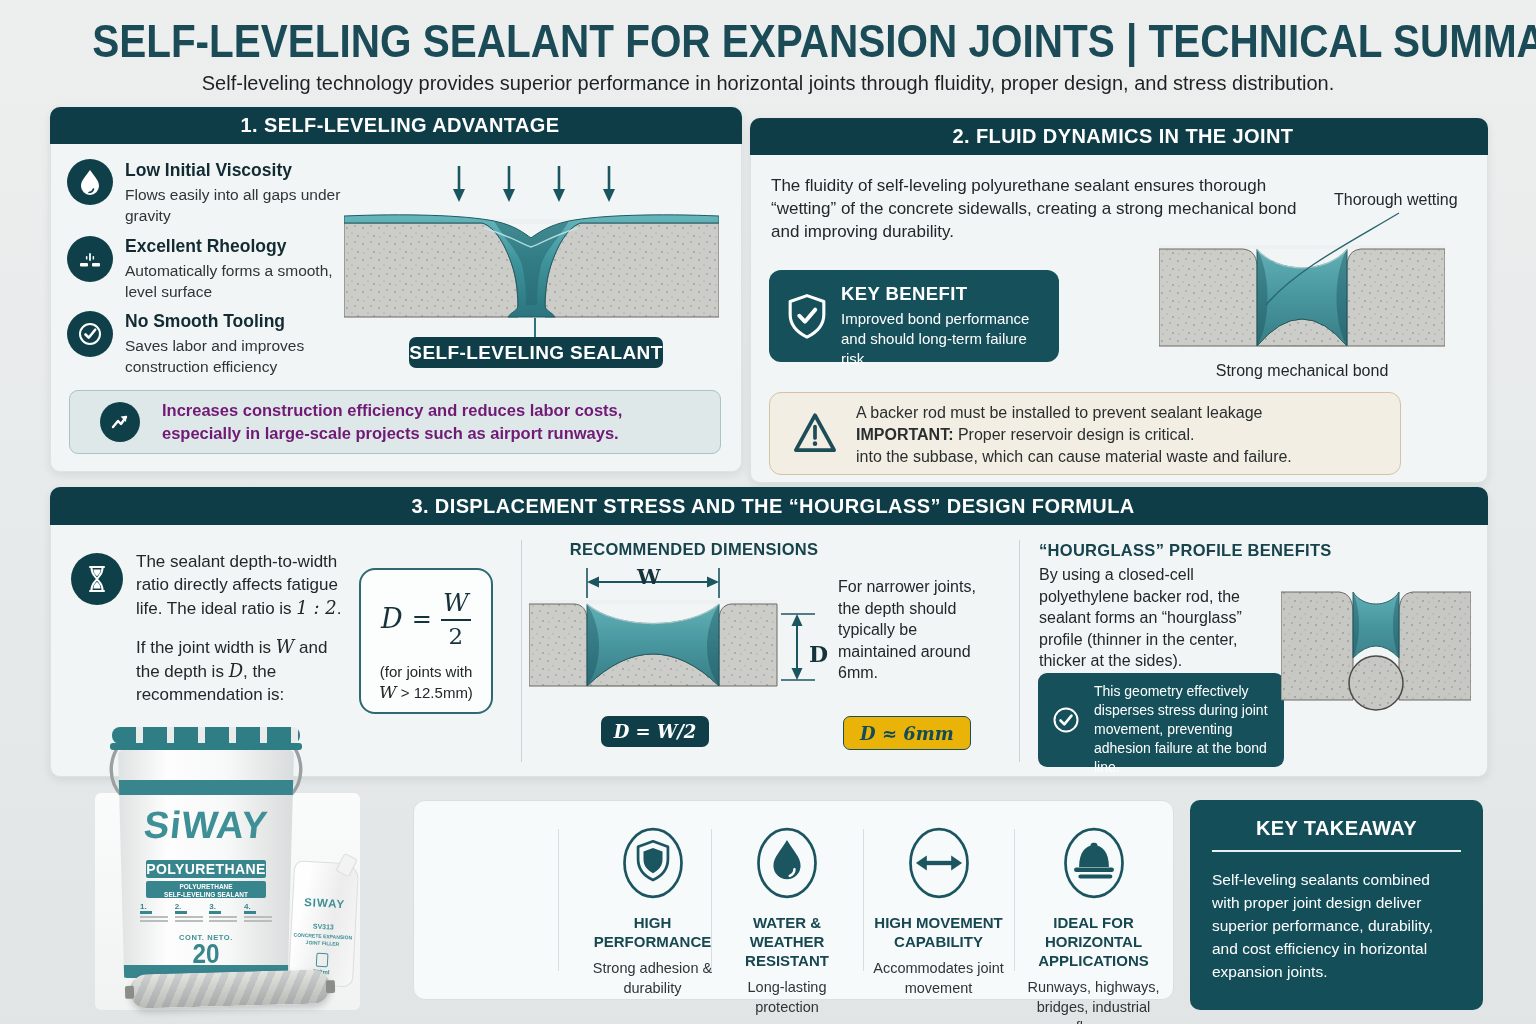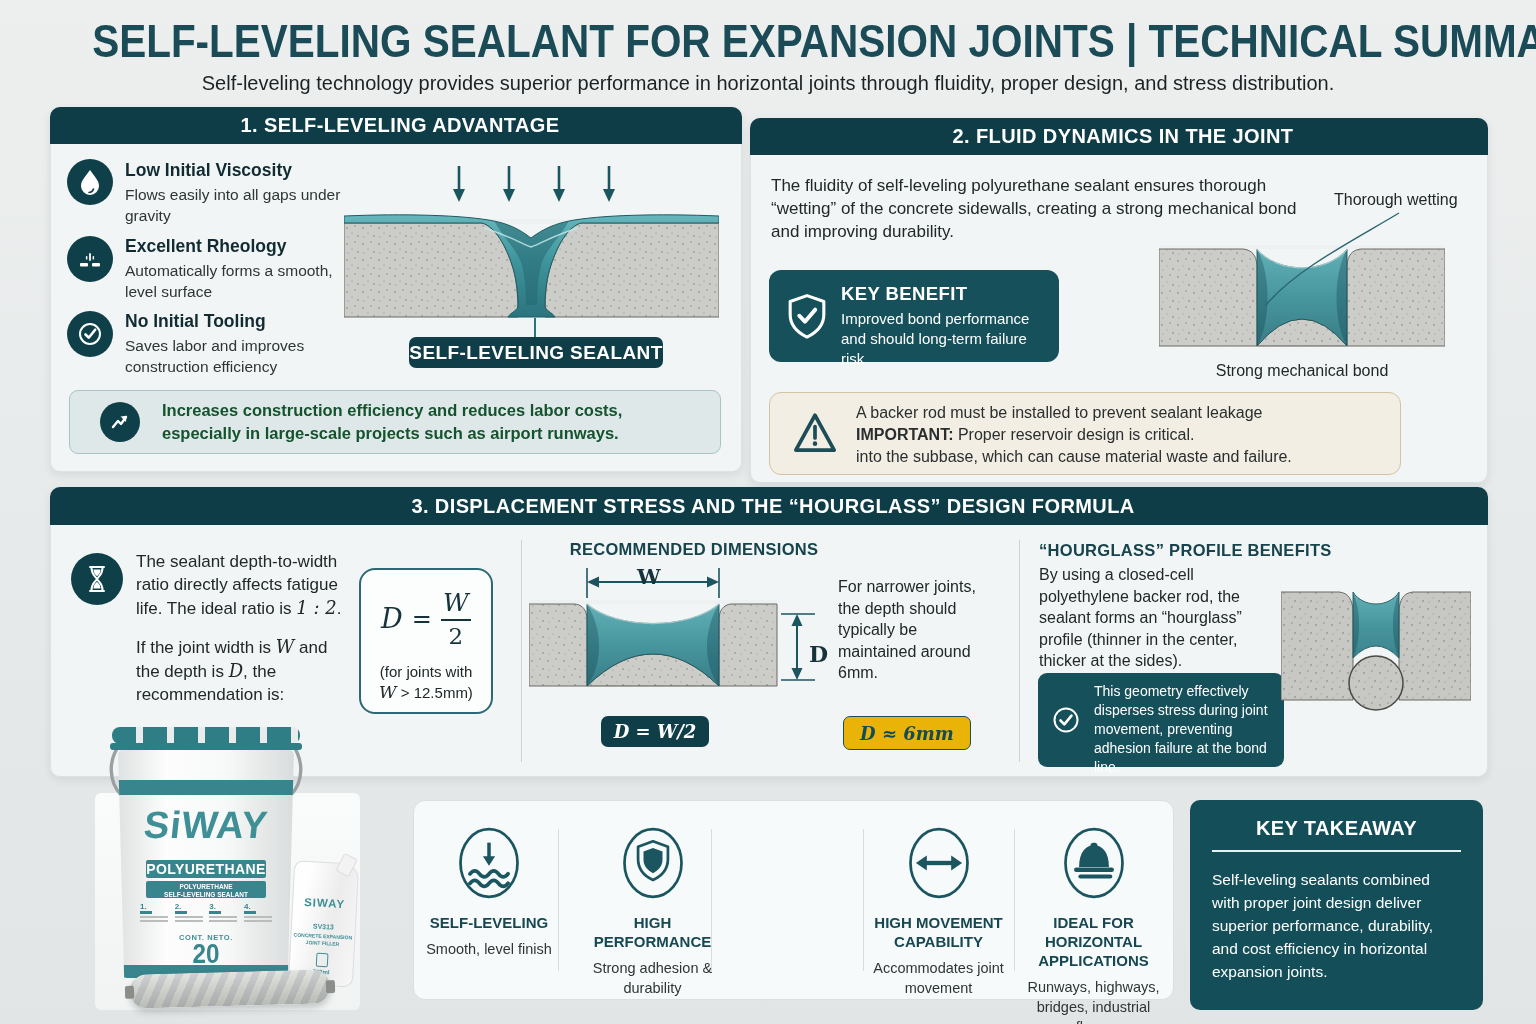--- a/index.html
+++ b/index.html
@@ -25,21 +25,21 @@
     font-size:20px;font-weight:700;letter-spacing:.4px;padding-left:8px;}
   
   .feat-ic{width:46px;height:46px;border-radius:50%;background:#0f4049;
     display:flex;align-items:center;justify-content:center;}
   .feat-title{font-size:17.5px;font-weight:700;color:#122b32;}
   .feat-desc{font-size:15.5px;color:#2e3537;line-height:21px;margin-top:3px;}
   .pill-dark{background:#0f3e48;color:#fff;font-weight:700;border-radius:7px;
     display:flex;align-items:center;justify-content:center;}
   .note-banner{background:#dee8e9;border:1.5px solid #a9c3c6;border-radius:9px;
     display:flex;align-items:center;}
-  .note-text{font-size:16.5px;font-weight:600;color:#14532d;line-height:23px;}
+  .note-text{font-size:16.5px;font-weight:600;color:#701a75;line-height:23px;}
   
   .body-text{font-size:17px;line-height:23px;color:#20282a;}
   .teal-box{background:#15505b;border-radius:12px;color:#fff;}
   .warn-box{background:#f3eee3;border:1.5px solid #d3c3a2;border-radius:12px;}
   .warn-text{font-size:16px;line-height:22px;color:#2a2e2f;}
   .annot{font-size:16px;color:#20282a;}
   
   .col-divider{width:1px;background:#c9d4d6;}
   .math{font-family:"DejaVu Serif",serif;font-style:italic;}
   .formula-box{background:#fcfdfd;border:2px solid #2c6974;border-radius:16px;text-align:center;}
@@ -110,21 +110,21 @@
 
     <div class="abs" style="left:16px;top:203px;">
       <div class="feat-ic">
         <svg width="28" height="28" viewBox="0 0 28 28">
             <circle cx="14" cy="14" r="10" stroke="#fff" stroke-width="2" fill="none"></circle>
             <path d="M9.5,14.5 l3.2,3.2 l6.5,-8" stroke="#fff" stroke-width="2.6" fill="none" stroke-linecap="round" stroke-linejoin="round"></path>
           </svg>
       </div>
     </div>
     <div class="abs" style="left:74px;top:203px;width:240px;">
-      <div class="feat-title">No Initial Tooling</div>
+      <div class="feat-title">No Smooth Tooling</div>
       <div class="feat-desc">Saves labor and improves construction efficiency</div>
     </div>
 
     <div class="abs" style="left:388px;top:57px;">
       <svg width="186" height="40" viewBox="0 0 186 40">
         <g stroke="#1a5660" stroke-width="2.6" fill="#1a5660">
           <line x1="20" y1="1" x2="20" y2="26"></line>
             <polygon points="14,24 26,24 20,37" stroke="none"></polygon>
           <line x1="70" y1="1" x2="70" y2="26"></line>
             <polygon points="64,24 76,24 70,37" stroke="none"></polygon>
@@ -437,46 +437,44 @@
     <div class="abs" style="left:-5px;top:11px;width:9px;height:13px;background:#8b8d89;border-radius:2px;"></div>
     <div class="abs" style="right:-5px;top:11px;width:9px;height:13px;background:#8b8d89;border-radius:2px;"></div>
   </div>
 
   <div class="abs bcard" style="left:413px;top:800px;width:759px;height:198px;">
     <div class="bdiv" style="left:144px;"></div>
     <div class="bdiv" style="left:297px;"></div>
     <div class="bdiv" style="left:449px;"></div>
     <div class="bdiv" style="left:600px;"></div>
 
-    <div class="bcol" style="left:6px;width:138px;">
-      <div class="bic">
-        <svg width="66" height="76" viewBox="0 0 48 56">
-            <ellipse cx="24" cy="28" rx="21" ry="25" stroke="#1b5560" stroke-width="2" fill="none"></ellipse>
-            <line x1="24" y1="13" x2="24" y2="24" stroke="#1b5560" stroke-width="2.6"></line>
-            <polygon points="19.5,23 28.5,23 24,30" fill="#1b5560"></polygon>
-            <path d="M10,36 q3.5,-4.5 7,0 t7,0 t7,0 t7,0" stroke="#1b5560" stroke-width="2.8" fill="none" stroke-linecap="round"></path>
-            <path d="M10,43 q3.5,-4.5 7,0 t7,0 t7,0 t7,0" stroke="#1b5560" stroke-width="2.8" fill="none" stroke-linecap="round"></path>
-          </svg>
-      </div>
-      <div class="btitle">SELF-LEVELING</div>
-      <div class="bdesc">Smooth, level finish</div>
-    </div>
 
     <div class="bcol" style="left:168px;width:141px;">
       <div class="bic">
         <svg width="66" height="76" viewBox="0 0 48 56">
             <ellipse cx="24" cy="28" rx="21" ry="25" stroke="#1b5560" stroke-width="2" fill="none"></ellipse>
             <path d="M24,12 L35,16 V25 C35,33 30.5,37.5 24,40.5 C17.5,37.5 13,33 13,25 V16 Z" stroke="#1b5560" stroke-width="2" fill="none" stroke-linejoin="round"></path>
             <path d="M24,17 L31,19.5 V25.5 C31,30.5 28,33.5 24,35.5 C20,33.5 17,30.5 17,25.5 V19.5 Z" fill="#1b5560"></path>
           </svg>
       </div>
       <div class="btitle">HIGH PERFORMANCE</div>
       <div class="bdesc">Strong adhesion &amp; durability</div>
     </div>
 
+    <div class="bcol" style="left:303px;width:140px;">
+      <div class="bic">
+        <svg width="66" height="76" viewBox="0 0 48 56">
+            <ellipse cx="24" cy="28" rx="21" ry="25" stroke="#1b5560" stroke-width="2" fill="none"></ellipse>
+            <path d="M24,11 C28.5,19 34,23.5 34,30 A10,10 0 1 1 14,30 C14,23.5 19.5,19 24,11 Z" fill="#1b5560"></path>
+            <path d="M29.5,32.5 A5.5,5.5 0 0 1 26,37.5" stroke="#fff" stroke-width="1.8" fill="none" stroke-linecap="round"></path>
+          </svg>
+      </div>
+      <div class="btitle">WATER &amp; WEATHER RESISTANT</div>
+      <div class="bdesc">Long-lasting protection</div>
+    </div>
 
     <div class="bcol" style="left:455px;width:139px;">
       <div class="bic">
         <svg width="66" height="76" viewBox="0 0 48 56">
             <ellipse cx="24" cy="28" rx="21" ry="25" stroke="#1b5560" stroke-width="2" fill="none"></ellipse>
             <line x1="14" y1="28" x2="34" y2="28" stroke="#1b5560" stroke-width="3.2"></line>
             <polygon points="15,22.5 15,33.5 7,28" fill="#1b5560"></polygon>
             <polygon points="33,22.5 33,33.5 41,28" fill="#1b5560"></polygon>
           </svg>
       </div>

